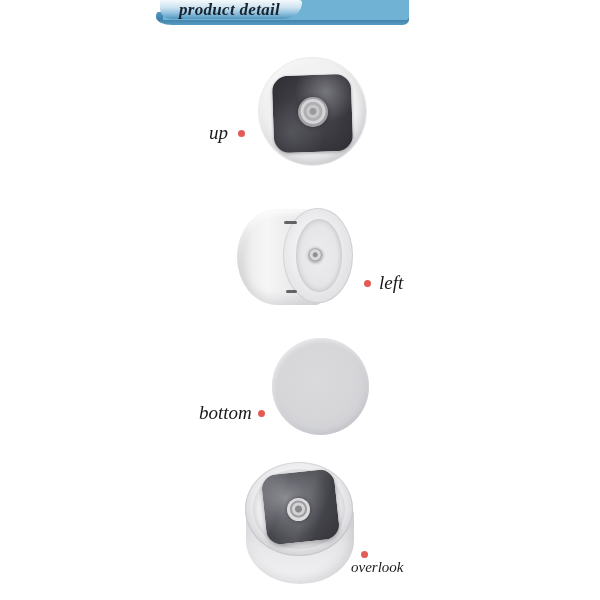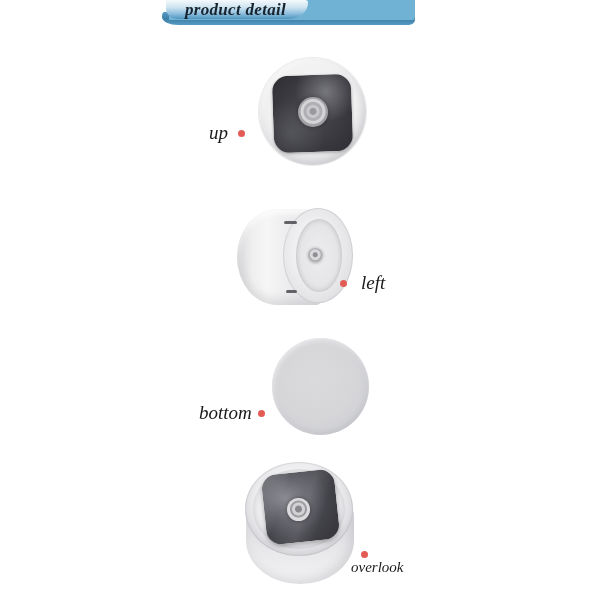--- a/index.html
+++ b/index.html
@@ -1,21 +1,21 @@
 <!DOCTYPE html>
 <html style="--banner-blue: #6fb2d4; --banner-edge: #3f7fa7; --ribbon-top: #f4f9fc; --ribbon-bottom: #4f96bf; --title-ink: #17242f; --accent-dot: #e25c55; --label-ink: #1a1a1a;"><head>
 <meta charset="utf-8">
 <style>
   html,body{margin:0;padding:0;}
   body{
     width:600px;height:600px;position:relative;overflow:hidden;
     background:#ffffff;font-family:"Liberation Serif", serif;
   }
   
-  .banner{position:absolute;left:162px;top:0;width:253px;height:25px;}
+  .banner{position:absolute;left:156px;top:0;width:253px;height:25px;}
   .banner-stripe{
     position:absolute;left:0;top:12px;width:100%;height:13px;
     background:linear-gradient(180deg,#549ac2,var(--banner-edge,#3f7fa7) 55%,#559bc3);
     border-radius:4px 0 10px 26px / 8px 0 9px 13px;
   }
   .banner-flat{
     position:absolute;left:7px;top:0;right:0;height:20px;
     background:var(--banner-blue,#6fb2d4);border-radius:0 0 3px 0;
   }
   .banner-ribbon{
@@ -138,21 +138,21 @@
 </div>
 
 <figure class="view" style="left:237px;top:206px;width:117px;height:100px;">
   <div class="cyl-body"></div>
   <div class="cyl-face"></div>
   <div class="cyl-inner"></div>
   <div class="slot slot-a"></div>
   <div class="slot slot-b"></div>
   <div class="cyl-screw"></div>
 </figure>
-<div class="label" style="left:340px;top:272px;gap:14px;text-align:right;">
+<div class="label" style="left:364px;top:272px;gap:8px;text-align:right;">
   <span class="dot"></span>
   <span>left</span>
 </div>
 
 <figure class="view" style="left:272px;top:338px;width:97px;height:97px;">
   <div class="bottom-disc"></div>
 </figure>
 <div class="label" style="left:199px;top:402px;gap:6px;">
   <span>bottom</span>
   <span class="dot"></span>

